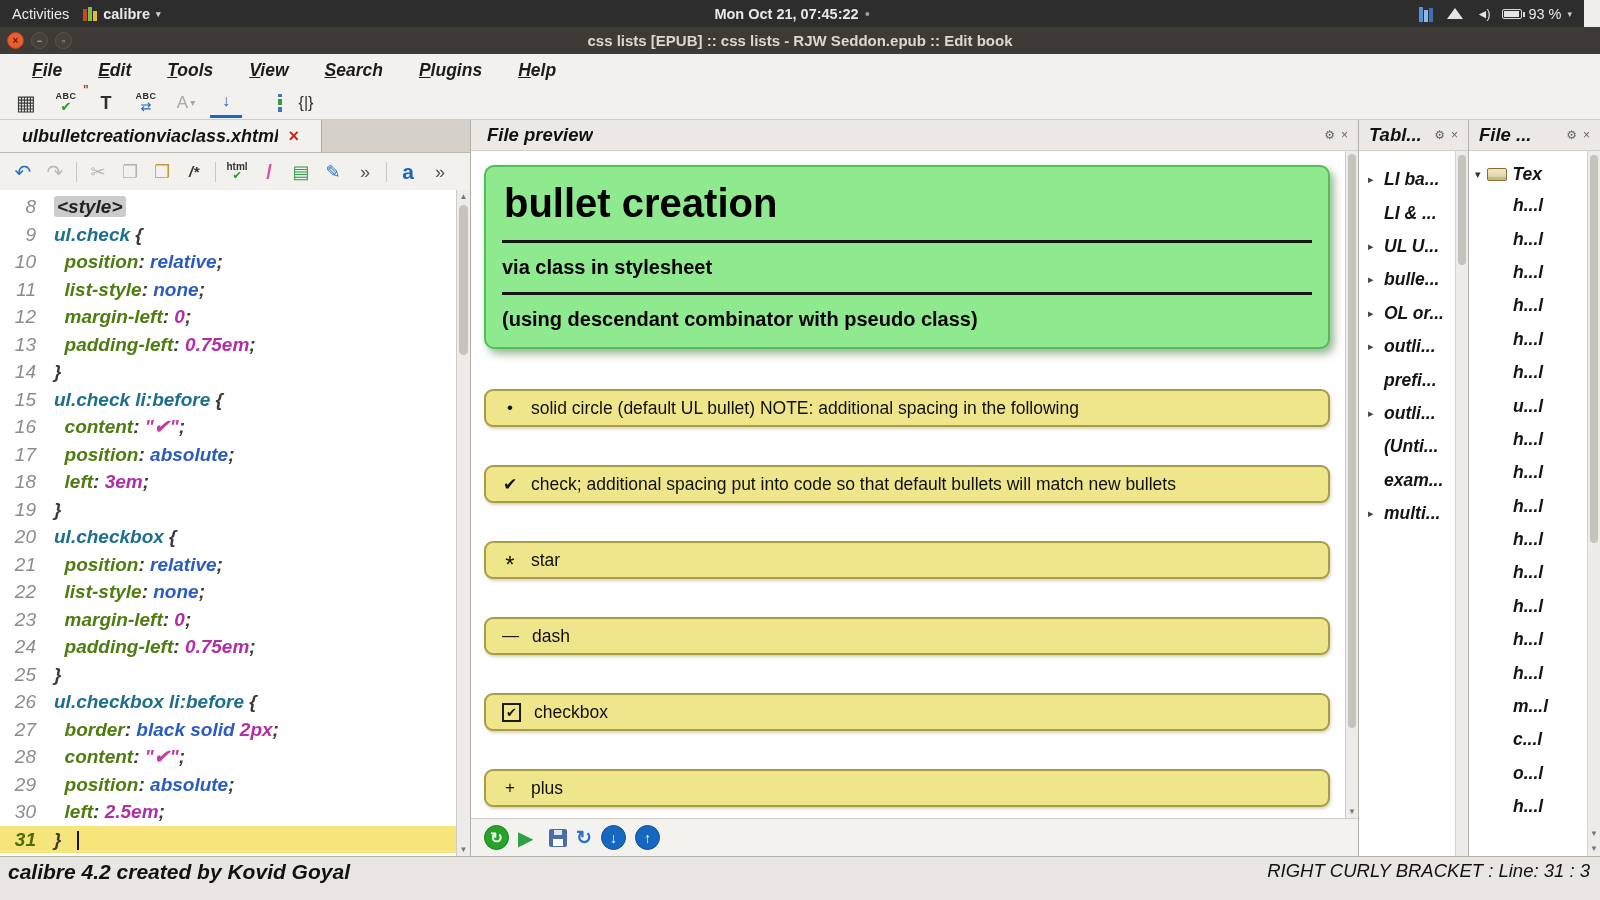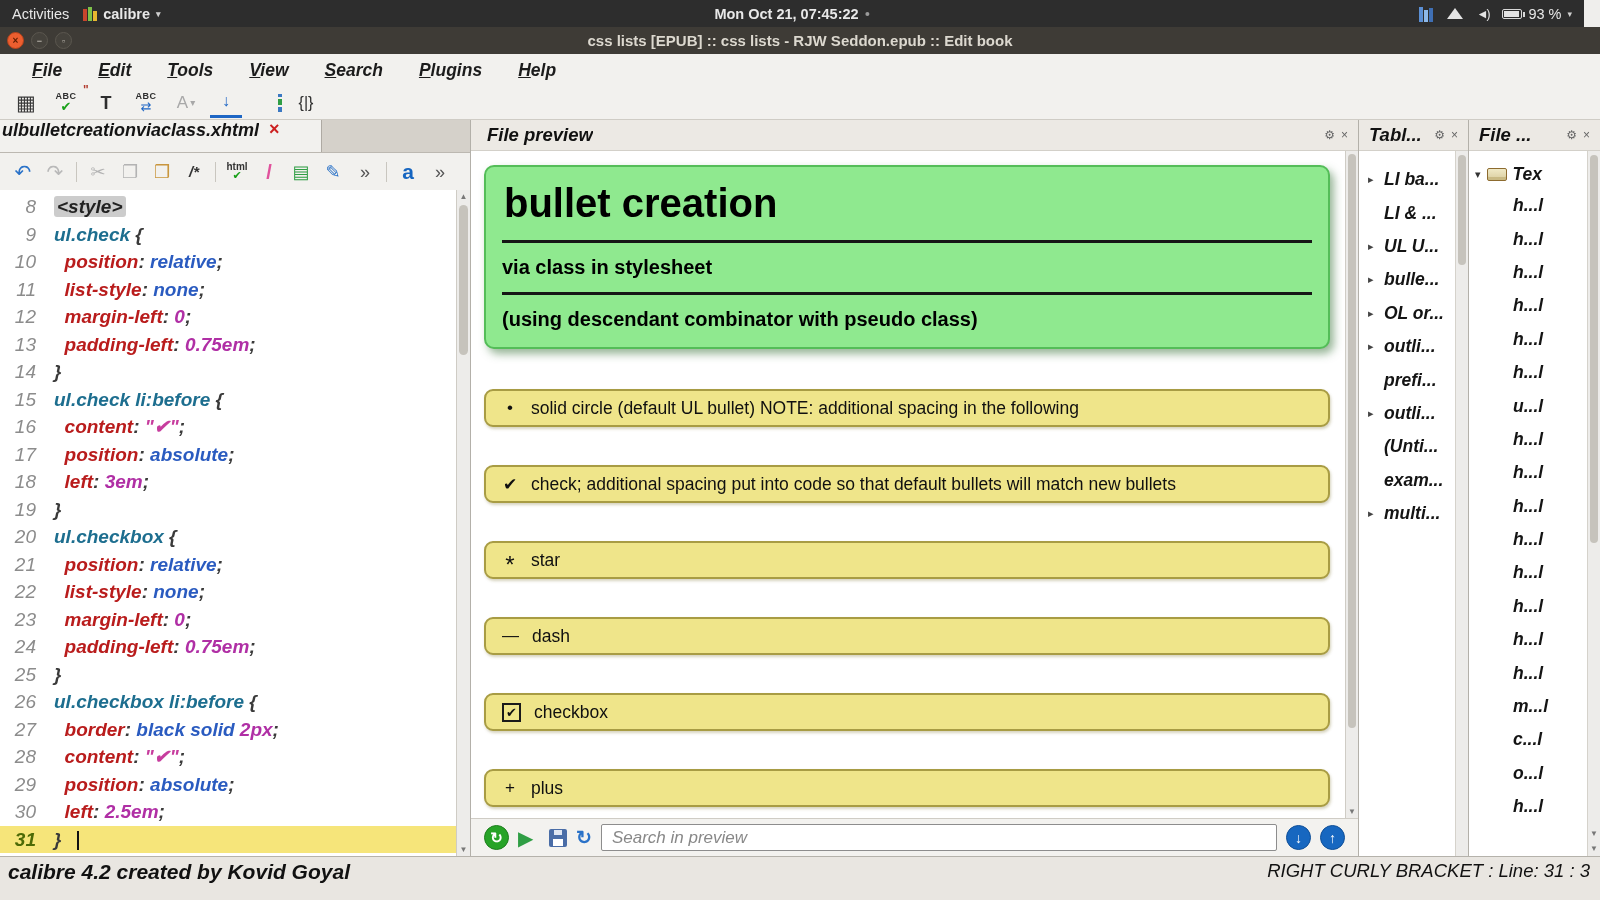--- a/index.html
+++ b/index.html
@@ -77,21 +77,21 @@
   .pane { position:absolute; top:0; bottom:0; background:#be185d; }
   .editor-pane { left:0; width:470px; background:#f2f1ee; }
   .preview-pane { left:470px; width:888px; border-left:1px solid #b3b0a9; }
   .toc-pane { left:1358px; width:110px; border-left:1px solid #b3b0a9; }
   .files-pane { left:1468px; width:132px; border-left:1px solid #b3b0a9; }
 
   
   .tabbar { position:absolute; top:0; left:0; right:0; height:33px; background:#d5d1ca;
             border-bottom:1px solid #bcb8b1; display:flex; }
   .tab { width:322px; background:#f2f1ee; border-right:1px solid #aeaaa3; display:flex;
-         gap:10px; padding:0 2px; }
+         align-items:center; gap:10px; padding:0 22px; }
   .tab-title { font-size:18px; font-weight:bold; font-style:italic; color:#141414; white-space:nowrap;
                overflow:hidden; }
   .tab-close { color:#cc2020; font-weight:bold; font-size:18px; line-height:1; }
   .edtoolbar { position:absolute; top:33px; left:0; right:0; height:37px; background:#f2f1ee;
                display:flex; align-items:center; gap:10px; padding-left:12px; }
   .ed-icon { display:flex; align-items:center; justify-content:center; min-width:22px; height:26px;
              font-size:18px; line-height:1; }
   .ed-sep { width:1px; height:20px; background:#c9c6bf; }
   .ed-undo { color:#2a72c8; font-size:20px; }
   .ed-redo { color:#b9b9b9; font-size:20px; }
@@ -110,21 +110,21 @@
   
   .codearea { position:absolute; top:70px; left:0; right:0; bottom:0; background:#fff; overflow:hidden; }
   .code-lines { padding-top:3px; margin-right:14px; font-style:italic; font-size:19px; }
   .cl { display:flex; height:27.5px; line-height:27.5px; white-space:pre; }
   .ln { width:48px; flex:0 0 48px; text-align:right; padding-right:12px; color:#8c8c8c; }
   .ct { padding-left:6px;font-weight:bold; }
   .cl.cur { background:#f6e57a; }
   .cl.cur .ln { color:#4c6a06; font-weight:bold; }
   .tk-taghl { background:#cccccc; border-radius:3px; padding:0 3px; color:#222; }
   .tk-sel { color:#1d6e8f; }
-  .tk-prop { color:#b91c1c; }
+  .tk-prop { color:#4d7c0f; }
   .tk-val { color:#2a5bc0; }
   .tk-num { color:#b02fa5; }
   .tk-str { color:#c73d9e; }
   .tk-pu { color:#3a3a3a; }
   .caret-bar { display:inline-block; width:2px; height:19px; background:#111;
                vertical-align:middle; margin-left:16px; }
   .scroll-v { position:absolute; right:0; top:0; bottom:0; width:14px; background:#edecea;
               border-left:1px solid #cfccc5; }
   .scroll-thumb { position:absolute; left:2px; right:2px; background:#c6c3bc; border-radius:5px; }
   .scroll-btn { position:absolute; left:0; right:0; height:13px; display:flex; align-items:center;
@@ -382,21 +382,20 @@
       </div>
       <div class="scroll-v" style="bottom:38px; top:31px; width:13px;">
         <span class="scroll-thumb" style="top:3px; height:86%"></span>
         <span class="scroll-btn" style="bottom:0">▼</span>
       </div>
       <div class="pvfooter">
         <span class="btn-round btn-refresh">↻</span>
         <span class="btn-run">▶</span>
         <span class="floppy"></span>
         <span class="btn-reload">↻</span>
-        <input class="pv-search" placeholder="Search in preview" style="">
         <span class="btn-round btn-down">↓</span>
         <span class="btn-round btn-up">↑</span>
       </div>
     </div>
 
     <div class="pane toc-pane">
       <div class="pane-header" style="padding-left:10px">
         <span class="pane-title">Tabl...</span>
         <span class="pane-hicons">
           <span class="pane-hicon">⚙</span>

